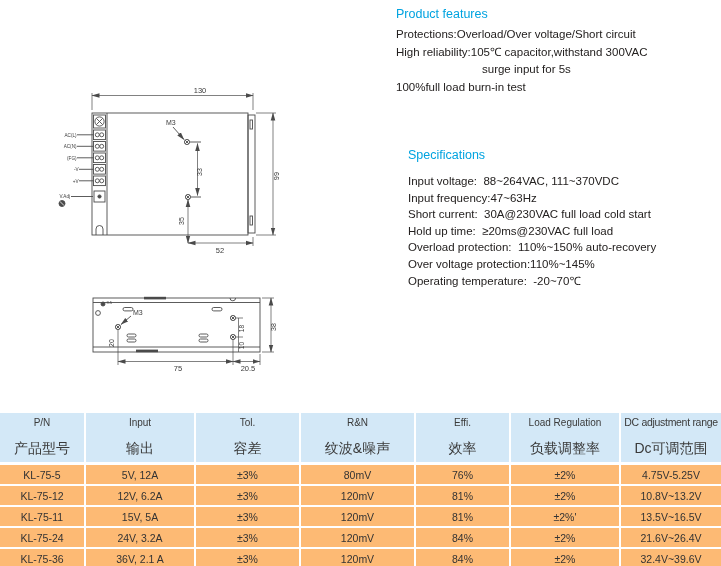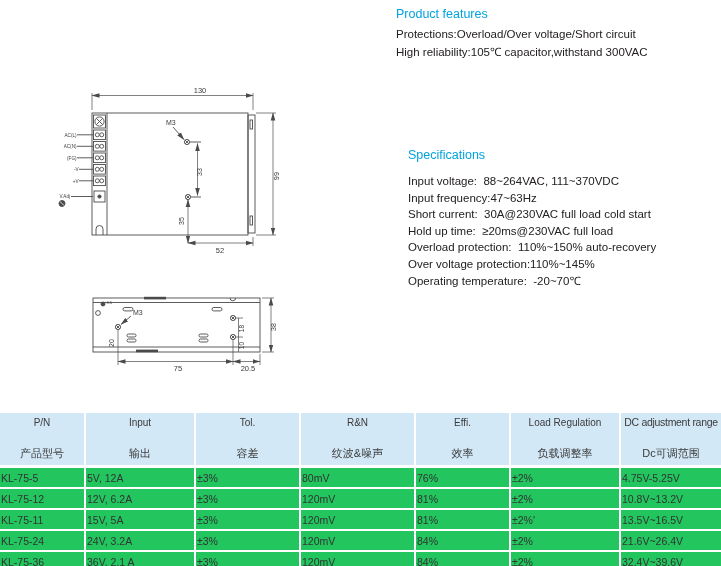--- a/index.html
+++ b/index.html
@@ -15,23 +15,23 @@
   .specs .sec-title{margin-bottom:11px}
   .specs .txt-line{line-height:16.6px}
 
   .drawing-svg{position:absolute;left:40px;top:80px}
   .drawing-svg text{fill:#3a3a3a;stroke:none;font-family:"Liberation Sans",sans-serif}
 
   table.spec{position:absolute;top:413px;left:0;width:721px;border-collapse:collapse;table-layout:fixed}
   table.spec th{background:#d3e8f7;font-weight:normal;padding:3px 0 4px 0;border-right:2px solid #fff;border-bottom:3px solid #fff;white-space:nowrap;overflow:hidden}
   table.spec th:last-child{border-right:none}
   .h-en{font-size:10px;color:#3a3a3a}
-  .h-zh{font-size:11px;color:#3a3a3a;margin-top:18px}
+  .h-zh{font-size:14px;color:#3a3a3a;margin-top:12px}
   table.spec th:nth-child(7) .h-en{font-size:10.5px;letter-spacing:-0.3px}
-  table.spec td{background:#22c55e;font-size:10.5px;color:#333333;height:17px;border-right:2px solid #fff;border-bottom:2px solid #fff;white-space:nowrap;overflow:hidden}
+  table.spec td{background:#fdba74;font-size:10.5px;color:#333333;text-align:center;height:17px;border-right:2px solid #fff;border-bottom:2px solid #fff;white-space:nowrap;overflow:hidden}
   table.spec td:last-child{border-right:none}
 </style>
 </head>
 <body>
 
 <svg class="drawing-svg" width="300" height="320" viewBox="0 0 300 320">
   <defs>
     <marker id="ar" markerWidth="9" markerHeight="7" refX="7.5" refY="3" orient="auto-start-reverse" markerUnits="userSpaceOnUse">
       <path d="M0,0.7 L8,3 L0,5.3 Z" fill="#4a4a4a"></path>
     </marker>
@@ -169,20 +169,22 @@
     <text x="93" y="235" font-size="7">M3</text>
     <text x="66.5" y="224" font-size="4">3.5</text>
   </g>
 </svg>
 
 <div class="features">
   <h2 class="sec-title">Product features</h2>
   <div>
       <div class="txt-line">Protections:Overload/Over voltage/Short circuit</div>
       <div class="txt-line">High reliability:105℃ capacitor,withstand 300VAC</div>
+      <div class="txt-line indent">surge input for 5s</div>
+      <div class="txt-line">100%full load burn-in test</div>
     </div>
 </div>
 
 <div class="specs">
   <h2 class="sec-title">Specifications</h2>
   <div>
       <div class="txt-line">Input voltage:  88~264VAC, 111~370VDC</div>
       <div class="txt-line">Input frequency:47~63Hz</div>
       <div class="txt-line">Short current:  30A@230VAC full load cold start</div>
       <div class="txt-line">Hold up time:  ≥20ms@230VAC full load</div>

